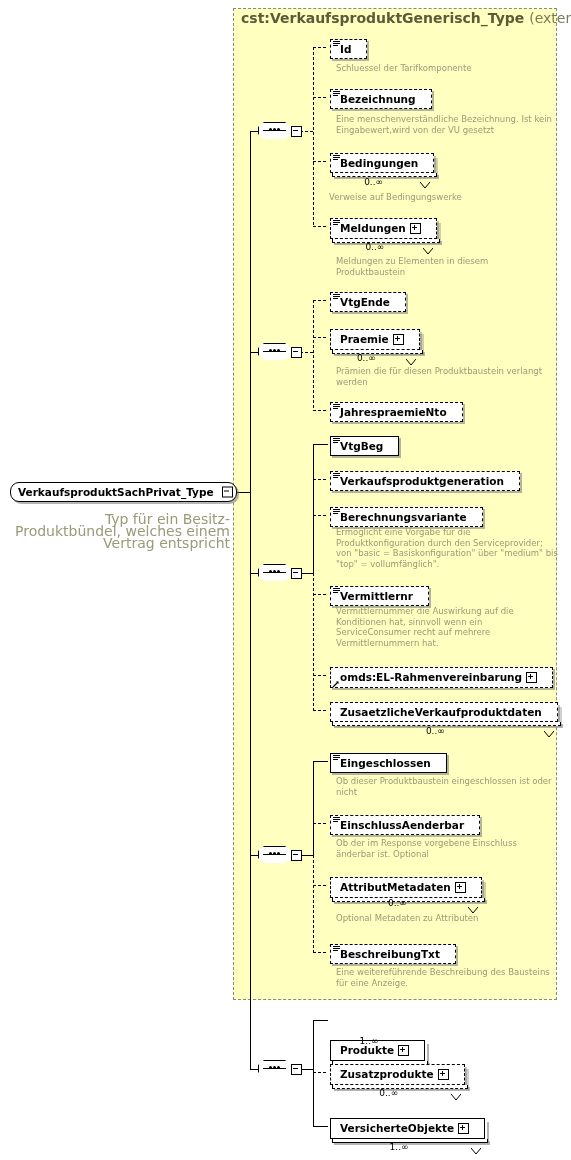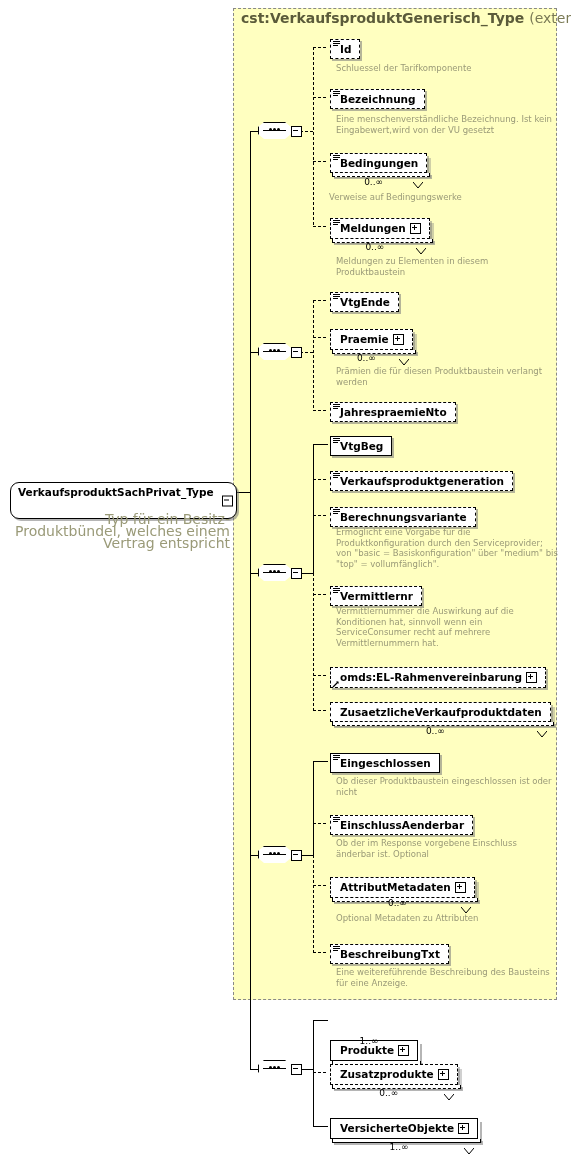--- a/index.html
+++ b/index.html
@@ -11,21 +11,21 @@
   #ext-panel{position:absolute;left:233px;top:8px;width:324px;height:992px;
              background:#ffffc0;border:1px dashed #888;box-sizing:border-box;}
   #ext-title{position:absolute;left:241px;top:10px;font-size:14px;
              font-weight:bold;color:#5b5b3a;white-space:nowrap;}
   #ext-title .ext-suffix{font-weight:normal;color:#7a7a55;}
 
   
   #root-node{position:absolute;left:10px;top:481px;}
   .rootbox{position:relative;display:inline-block;background:#fff;
            border:1px solid #000;border-radius:9px;
-           padding:3px 22px 20px 7px;font-size:10.5px;font-weight:bold;
+           padding:3px 22px 3px 7px;font-size:10.5px;font-weight:bold;
            color:#000;white-space:nowrap;
            box-shadow:2px 2px 0 rgba(120,120,120,.55);}
   .rootbox .minus{position:absolute;right:3px;top:50%;transform:translateY(-50%);
                   width:9px;height:9px;border:1px solid #000;background:#fff;}
   .rootbox .minus::before{content:"";position:absolute;left:1px;top:3px;
                           width:5px;height:1px;background:#000;}
   #root-desc{position:absolute;left:12px;top:513px;width:218px;font-size:14px;
              line-height:12px;color:#9a9a78;text-align:right;}
 
   
@@ -41,21 +41,21 @@
   .seq .bar{position:absolute;left:5px;top:10px;width:23px;height:1px;background:#000;}
   .seq .d{position:absolute;top:8px;width:3px;height:3px;background:#000;border-radius:50%;}
   .seq .d1{left:11px;} .seq .d2{left:15px;} .seq .d3{left:19px;}
   .seq .mbox{position:absolute;left:33px;top:6px;width:9px;height:9px;
              border:1px solid #000;background:#fff;}
   .seq .mbox::before{content:"";position:absolute;left:1px;top:3px;width:5px;height:1px;background:#000;}
 
   
   .el{position:absolute;}
   .elbox{position:relative;display:inline-block;background:#fff;
-         padding:3px 8px 3px 9px;font-size:10.5px;font-weight:bold;color:#000;
+         padding:3px 15px 3px 9px;font-size:10.5px;font-weight:bold;color:#000;
          white-space:nowrap;box-sizing:border-box;}
   .elbox.req{border:1px solid #000;box-shadow:2px 2px 0 rgba(120,120,120,.55);}
   .elbox.opt{border:1px dashed #000;box-shadow:2px 2px 0 rgba(120,120,120,.55);}
   
   .el.rep .elbox{box-shadow:2px 2px 0 #fff,2px 2px 0 0 #000,4px 4px 0 rgba(120,120,120,.55);}
   .el.rep .elbox.opt{box-shadow:2px 3px 0 rgba(120,120,120,.45),4px 5px 0 rgba(120,120,120,.35);}
   .el.rep .stack{position:absolute;left:2px;right:-3px;bottom:-4px;height:3px;
                  border:1px solid #000;border-top:none;background:#fff;
                  box-shadow:2px 2px 0 rgba(120,120,120,.55);}
   .el.rep .stack.dash{border:1px dashed #000;border-top:none;}

